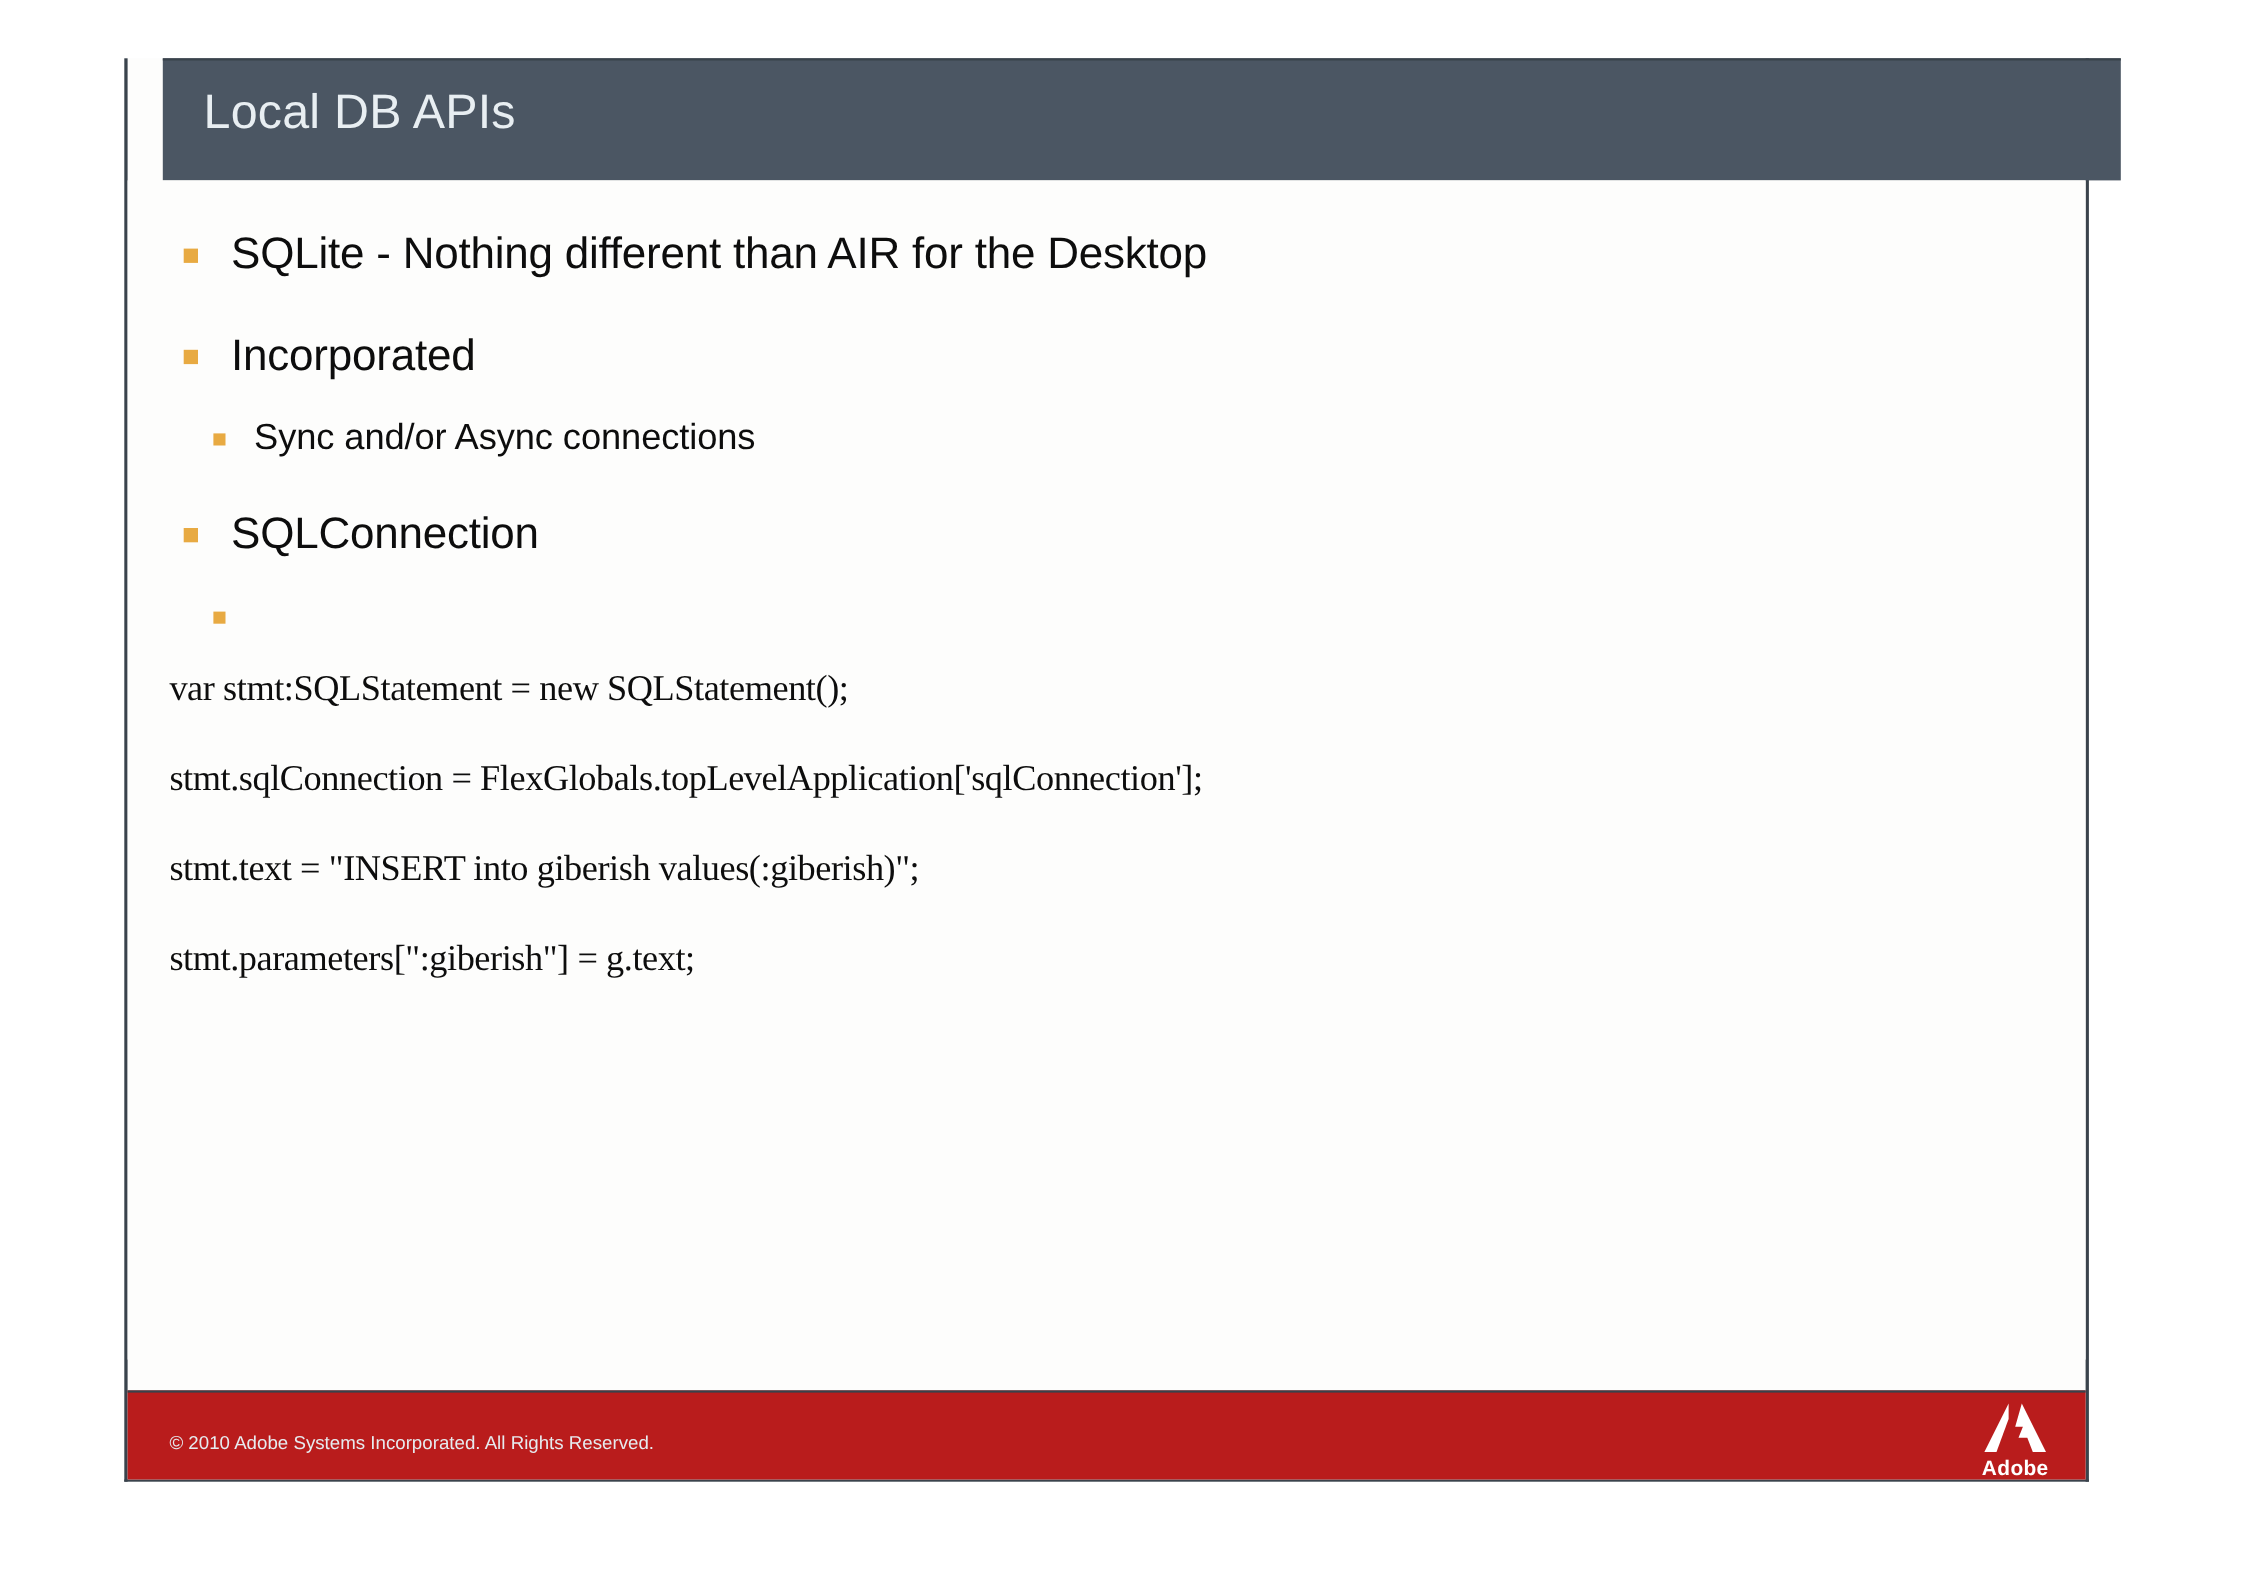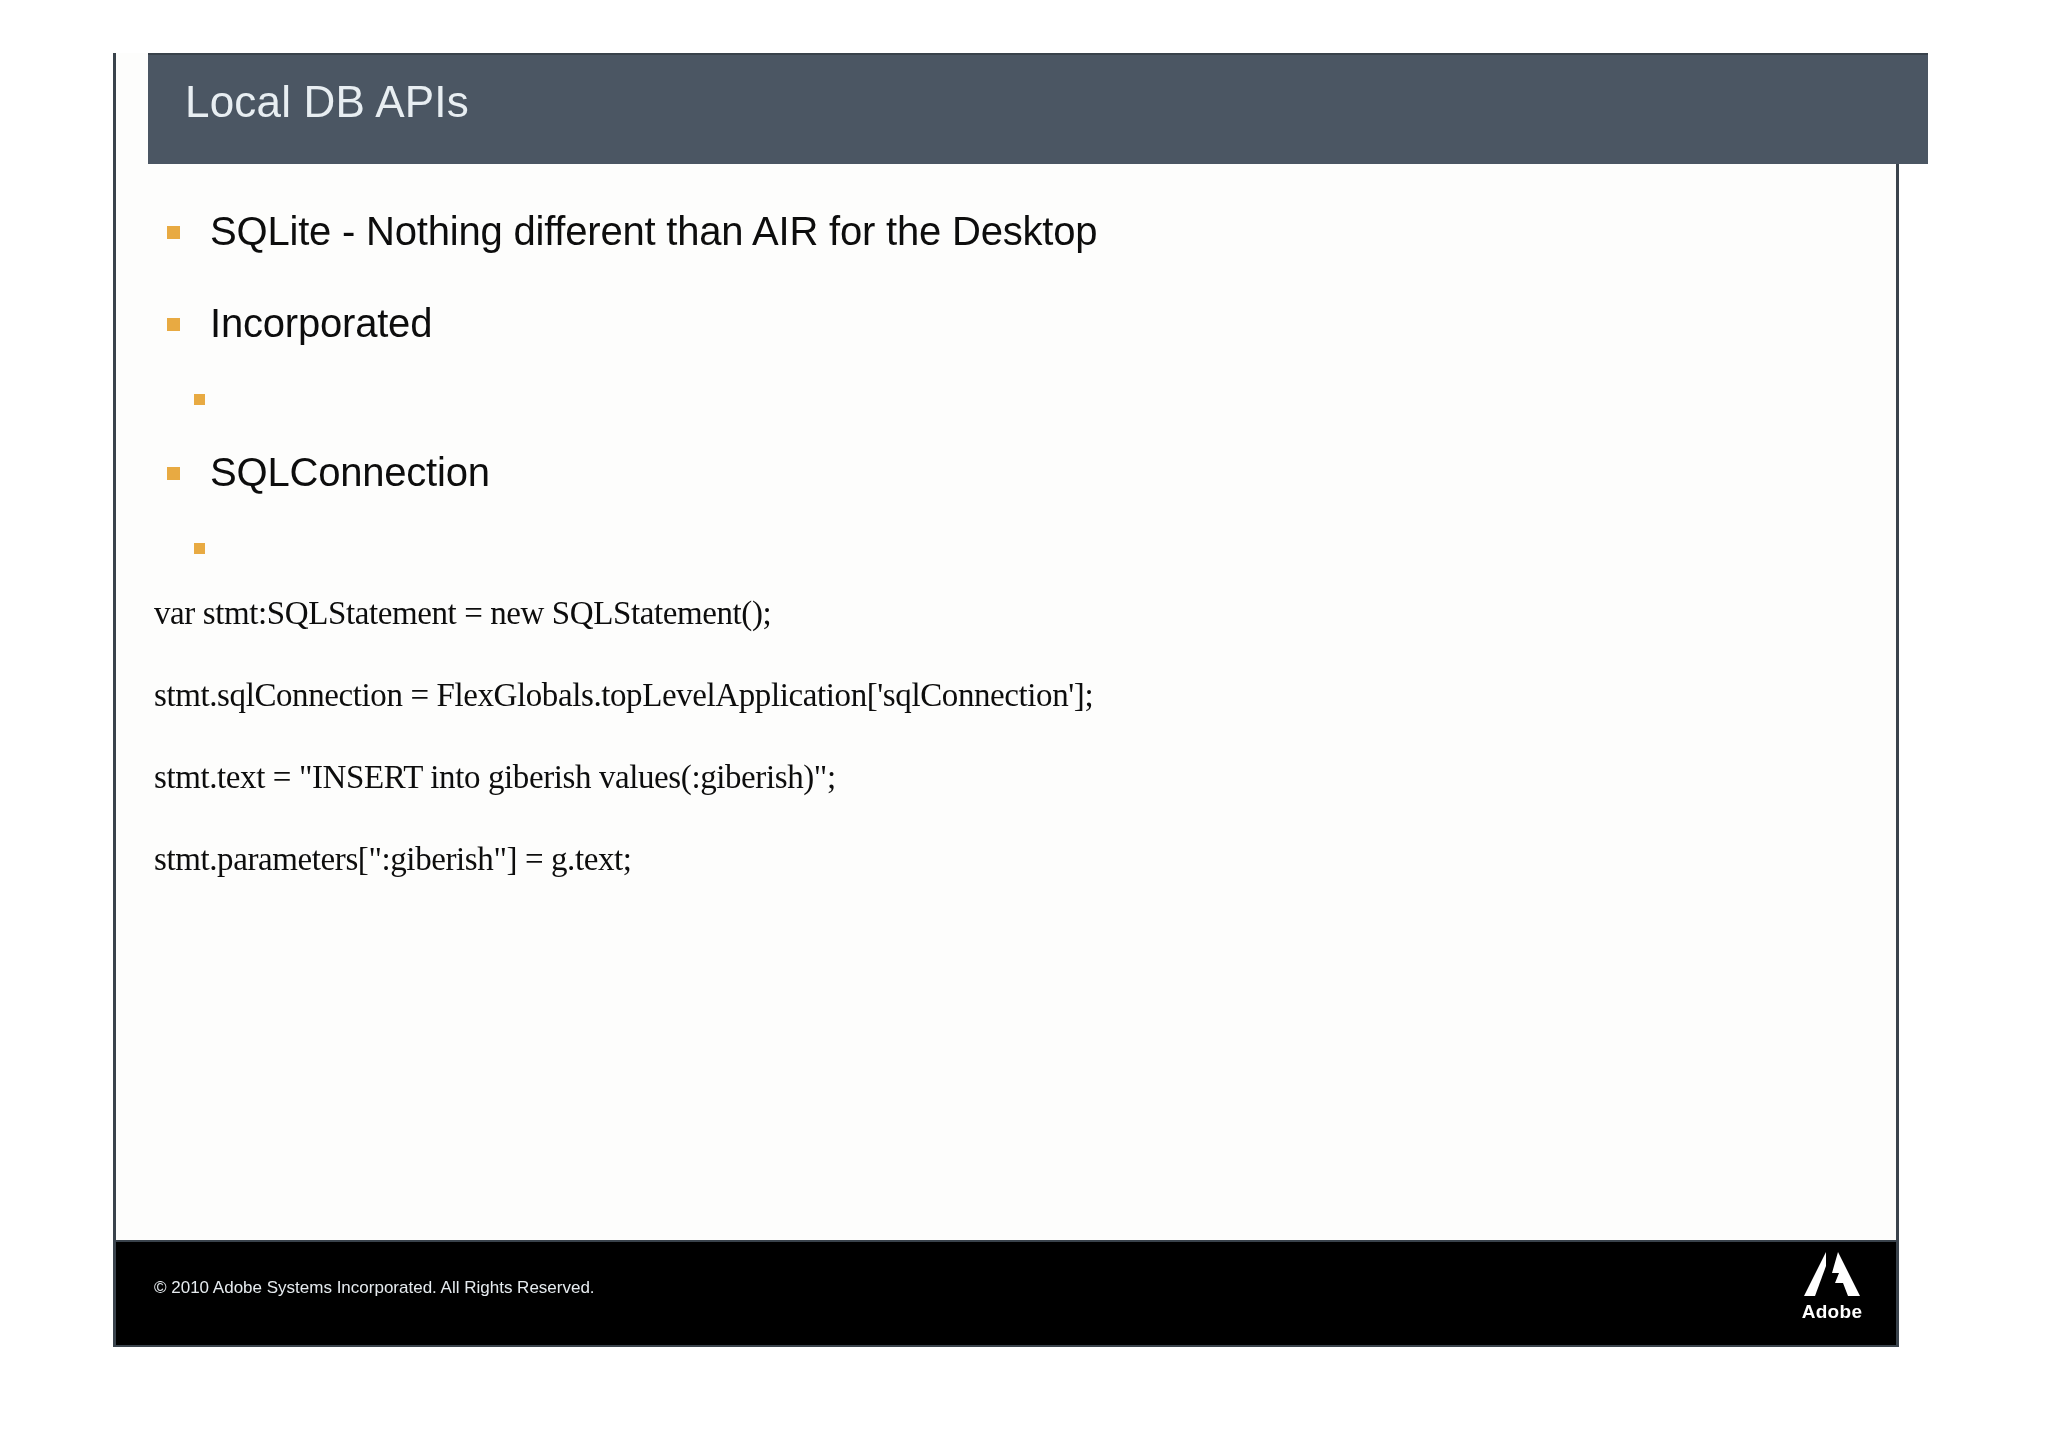--- a/index.html
+++ b/index.html
@@ -132,22 +132,22 @@
     white-space: nowrap;
     font-family: Liberation Serif, serif;
   }
 
   
   .slide-footer {
     position: absolute;
     left: 0;
     bottom: 0;
     width: 100%;
-    height: 105px;
-    background: #000000;
+    height: 81px;
+    background: #b91c1c;
     border-top: 2px solid #39424b;
     box-sizing: border-box;
   }
   .footer-copyright {
     position: absolute;
     left: 38px;
     top: 36px;
     font-size: 17px;
     color: #e6ebef;
     white-space: nowrap;
@@ -194,20 +194,21 @@
         <span class="bullet-text">SQLite - Nothing different than AIR for the Desktop</span>
       </li>
 
       <li class="bullet-row level-1">
         <span class="bullet-mark"></span>
         <span class="bullet-text">Incorporated</span>
       </li>
 
       <li class="bullet-row level-2">
         <span class="bullet-mark"></span>
+        <span class="bullet-text">Sync and/or Async connections</span>
       </li>
 
       <li class="bullet-row level-1">
         <span class="bullet-mark"></span>
         <span class="bullet-text">SQLConnection</span>
       </li>
 
       <li class="bullet-row level-2">
         <span class="bullet-mark"></span>
       </li>

